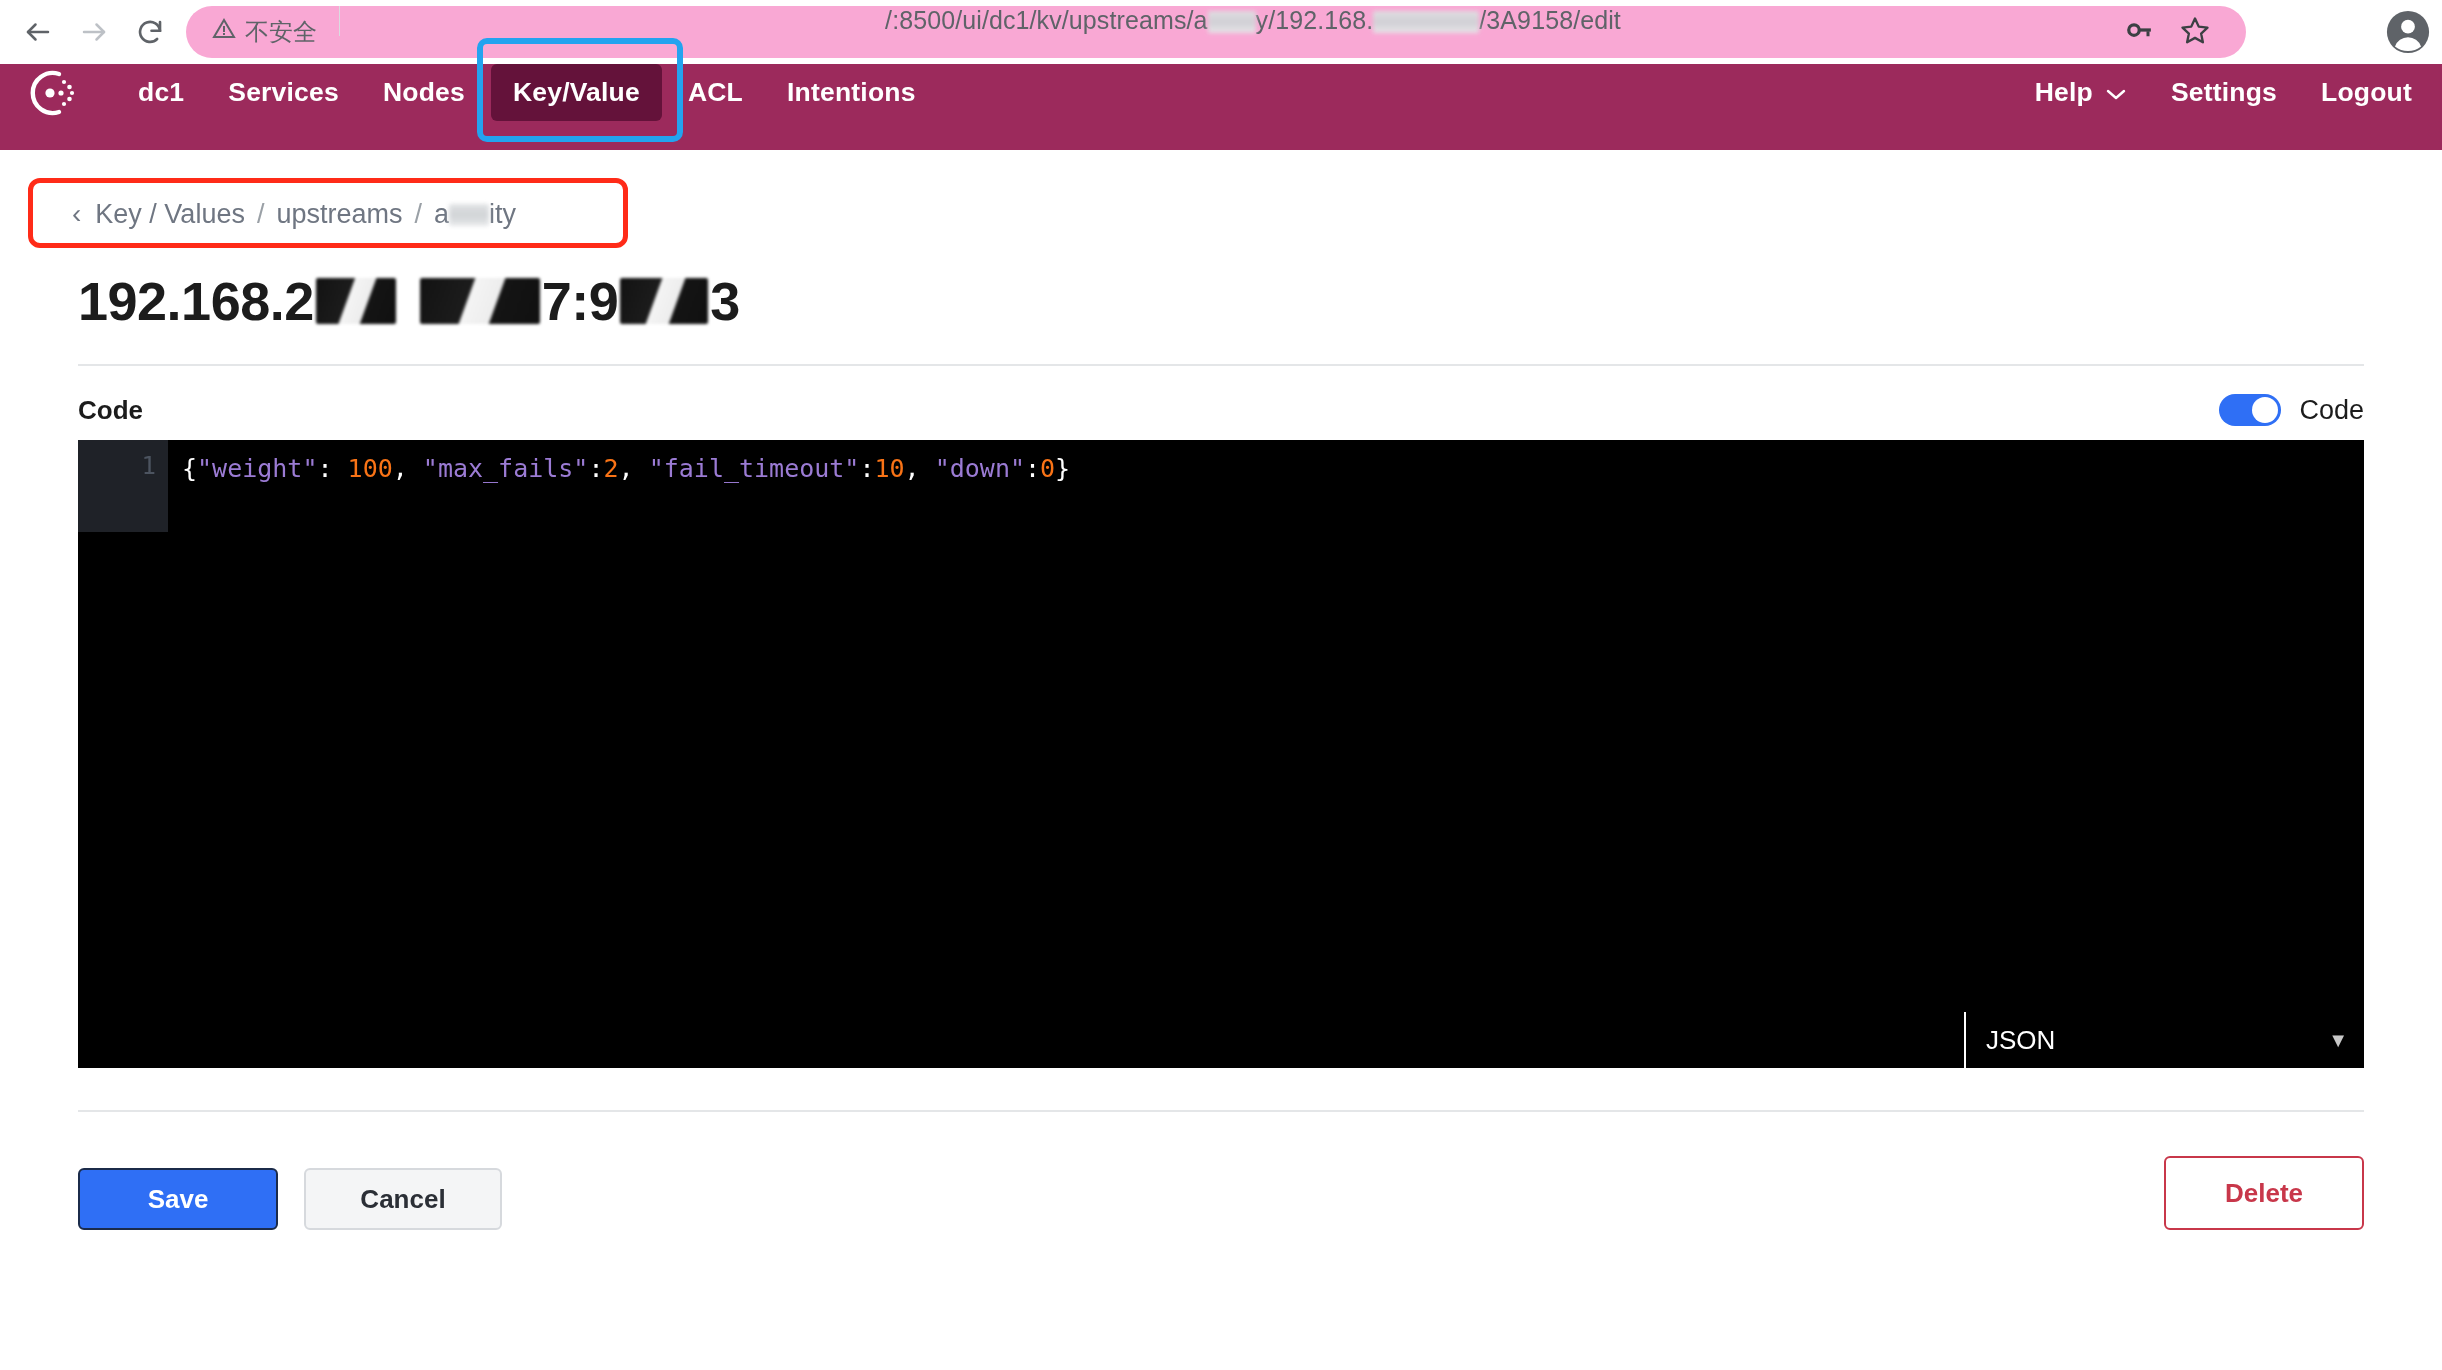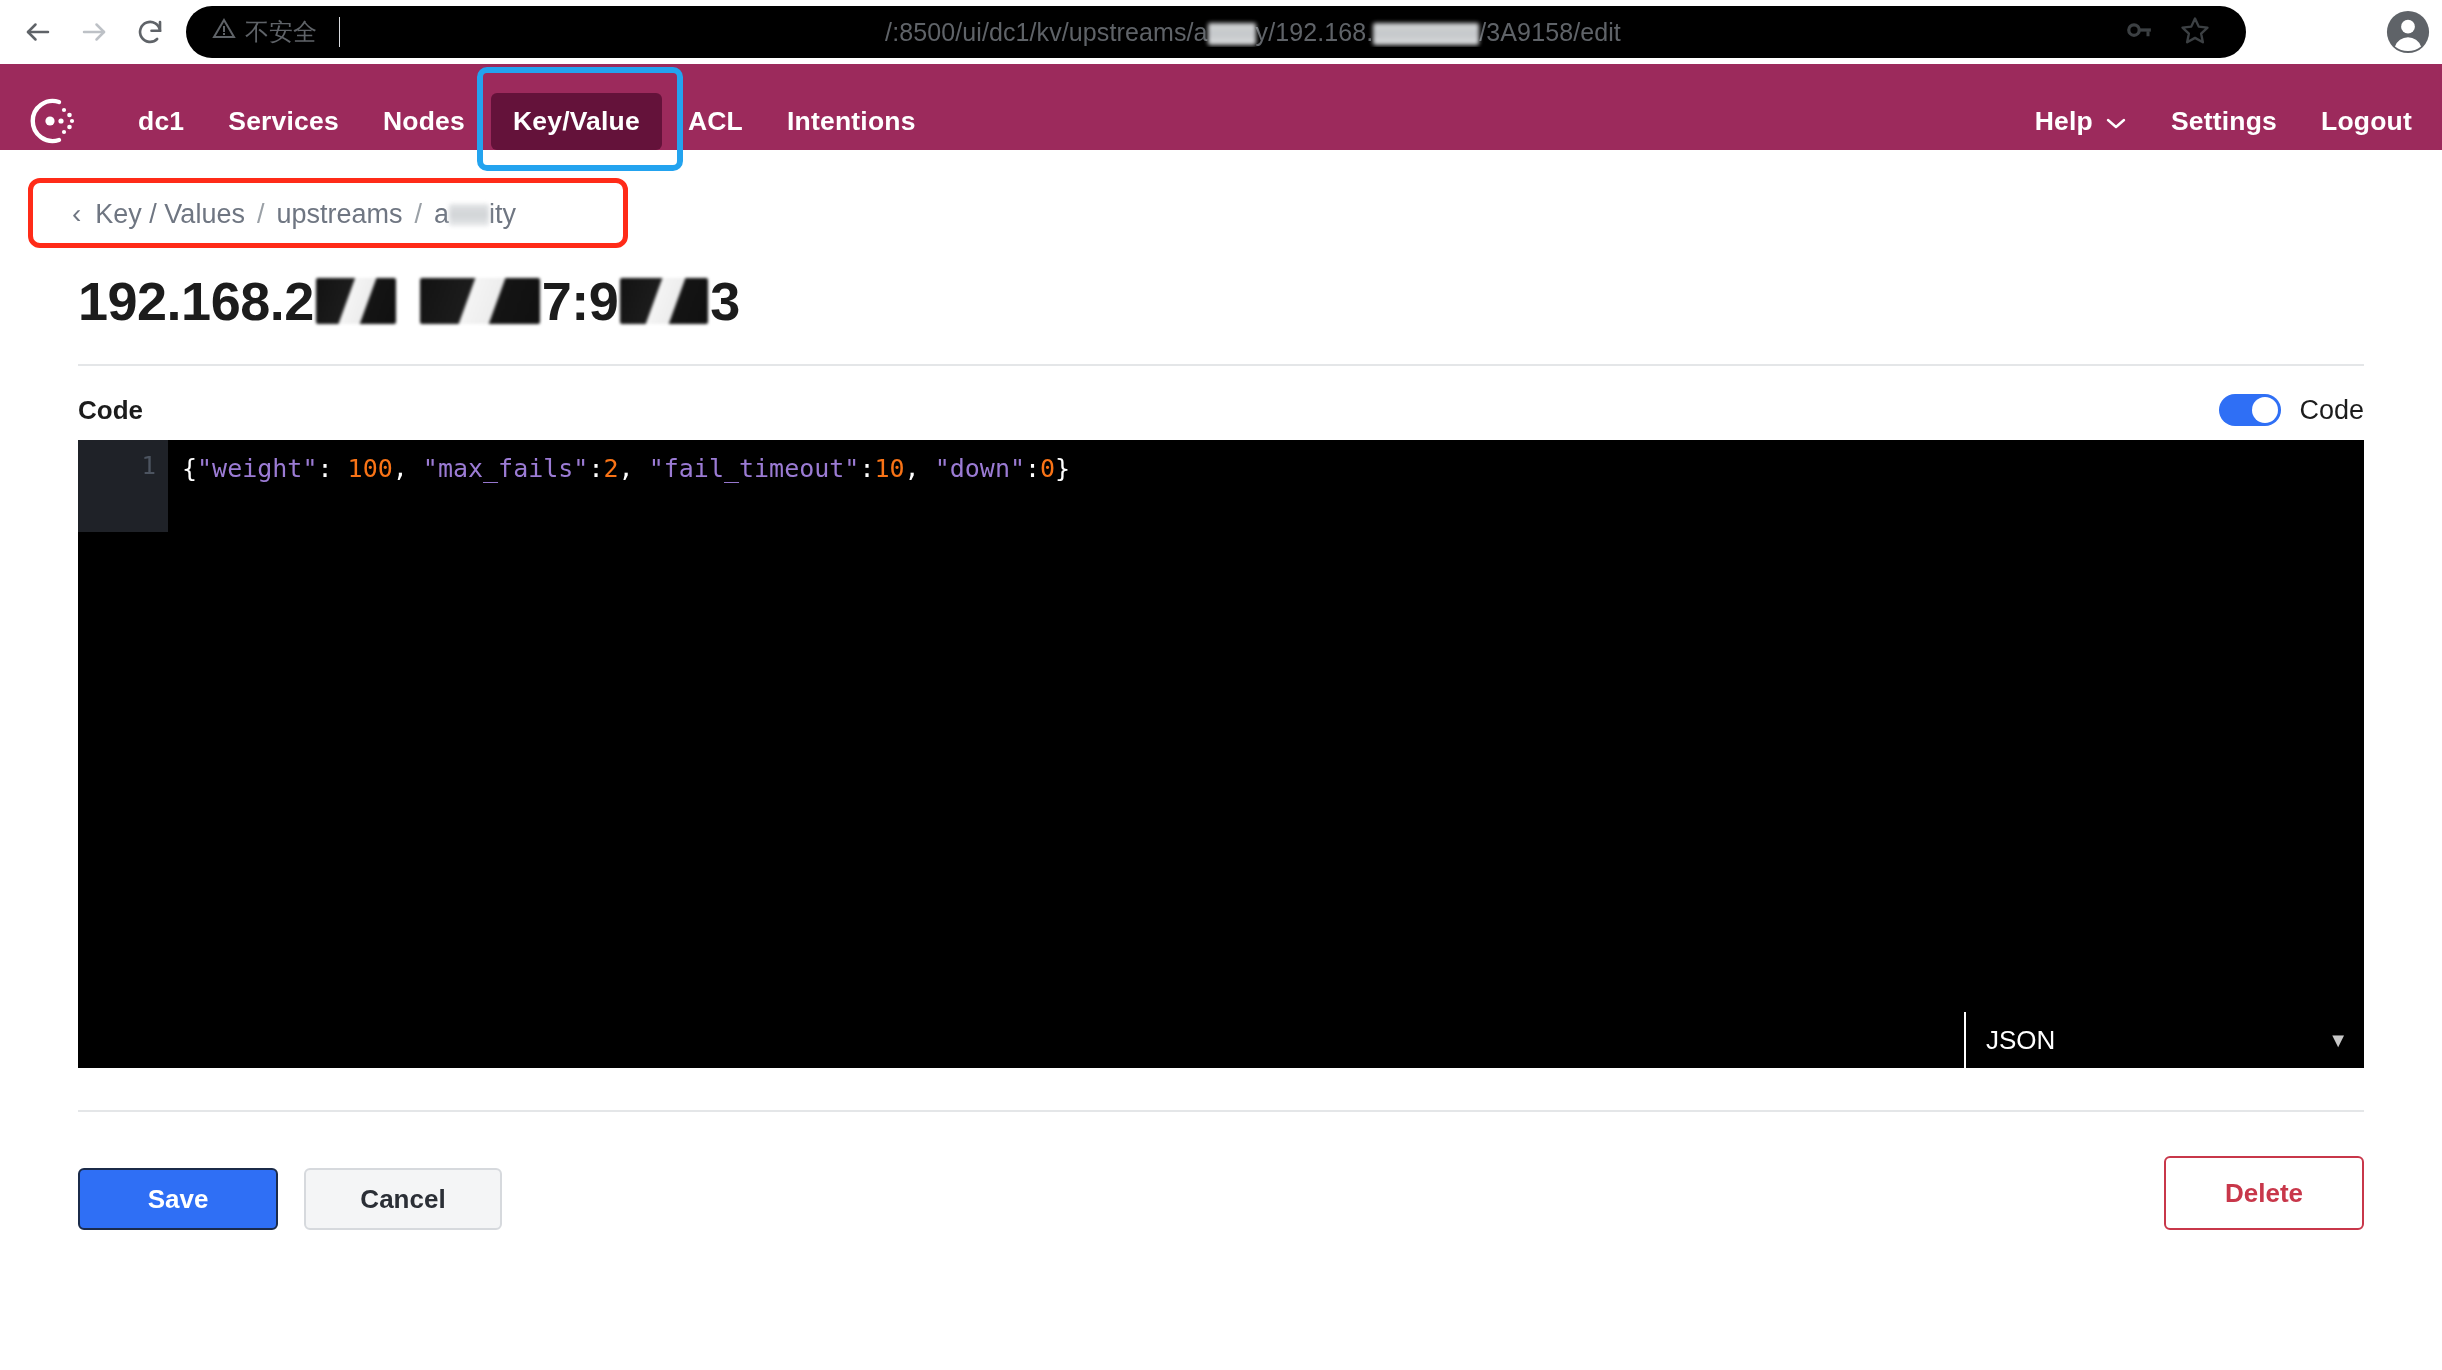--- a/index.html
+++ b/index.html
@@ -22,23 +22,23 @@
     width: 56px; height: 56px;
     display: flex; align-items: center; justify-content: center;
     color: #5f6368;
   }
   .nav-btn.back svg, .nav-btn.fwd svg, .nav-btn.reload svg { display: block; }
   .nav-btn.fwd { color: #bdc1c6; }
 
   .omnibox {
     position: absolute; left: 186px; top: 6px;
     width: 2060px; height: 52px;
-    background: #000000;
+    background: #f9a8d4;
     border-radius: 26px;
-    display: flex; align-items: center;
+    display: flex; 
   }
   .omni-security {
     display: flex; align-items: center; gap: 9px;
     margin-left: 26px; color: #5f6368;
     font-size: 24px; white-space: nowrap;
   }
   .omni-warn-icon { display:block; }
   .omni-divider {
     width: 1px; height: 30px; background: #dadce0; margin-left: 22px;
   }
@@ -71,21 +71,21 @@
     width: 52px; height: 52px; border-radius: 50%;
     display: flex; align-items: center; justify-content: center;
     color: #5f6368;
   }
 
   
   .consul-nav {
     position: absolute; top: 64px; left: 0;
     width: 2442px; height: 86px;
     background: #9c2a5c;
-    display: flex; align-items: flex-end;
+    display: flex; align-items: flex-start;
   }
   .brand-logo {
     margin-left: 24px; width: 58px; height: 58px;
     display: flex; align-items: center; justify-content: center;
   }
   .nav-items {
     display: flex; align-items: center; gap: 0; margin-left: 34px;
   }
   .nav-item {
     color: #ffffff;

